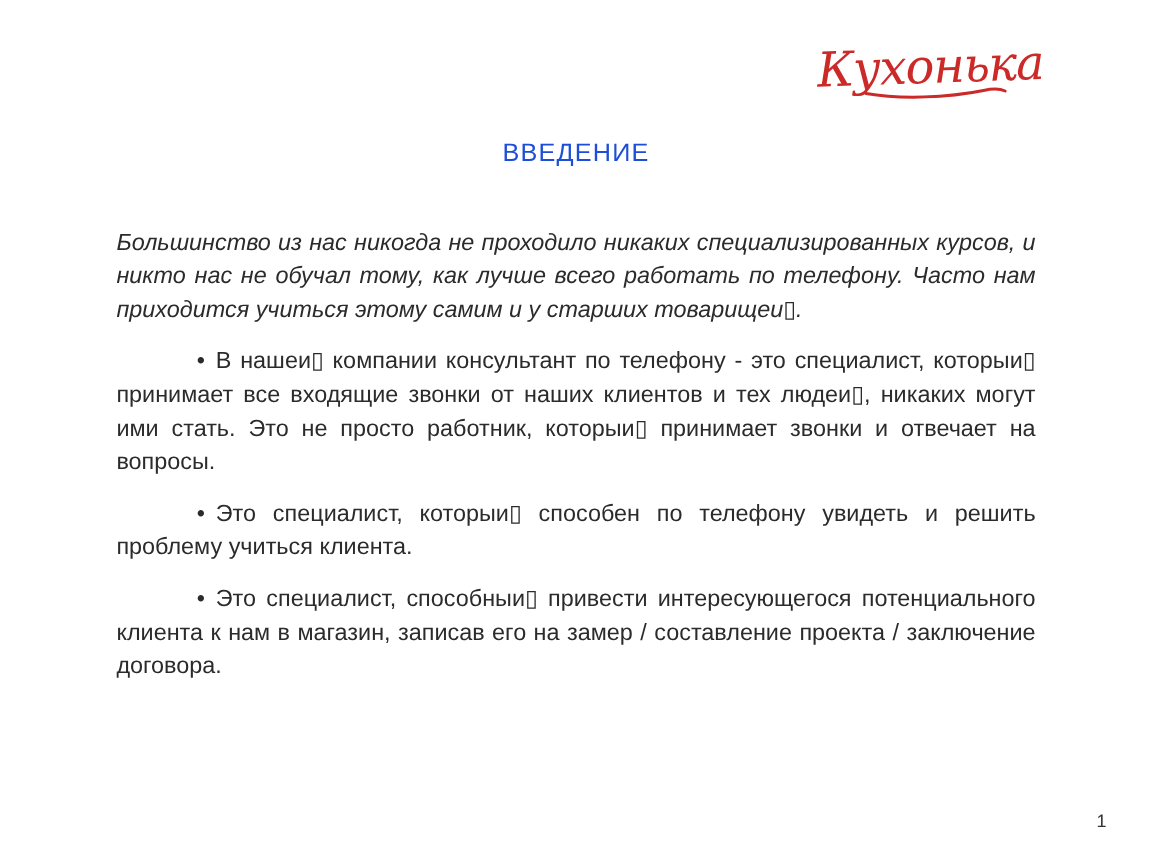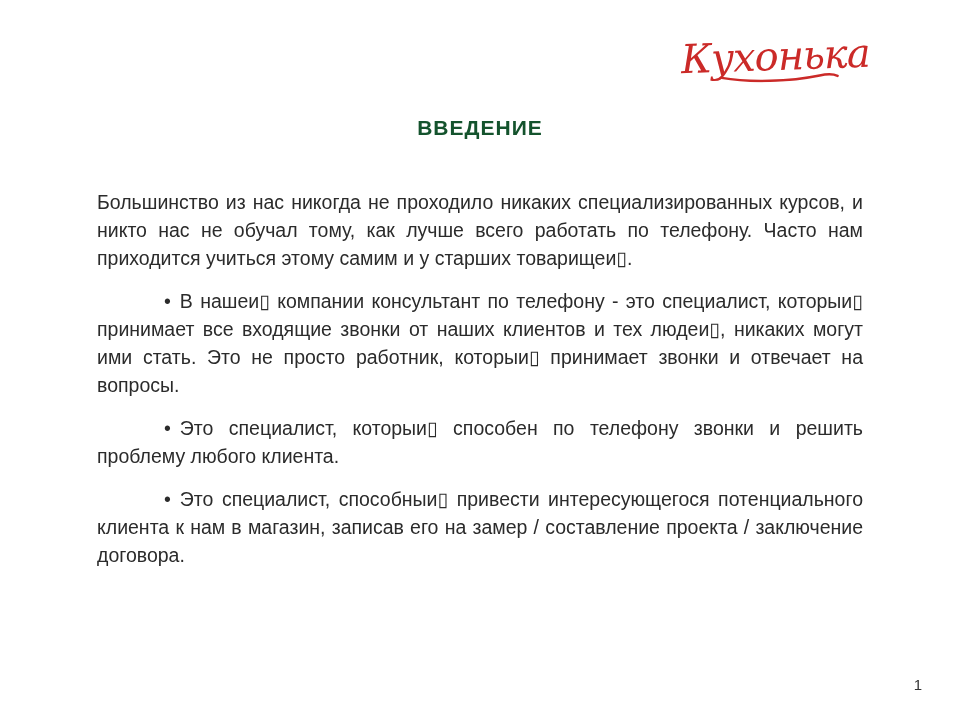--- a/index.html
+++ b/index.html
@@ -35,38 +35,39 @@
     margin-top: -4px;
     margin-left: 38px;
   }
   .slide-title {
     position: absolute;
     top: 116px;
     left: 0;
     right: 0;
     text-align: center;
     font-size: 21px;
-    font-weight: bold;
+    font-weight: normal;
     letter-spacing: 1px;
-    color: #14532d;
+    color: #1d4ed8;
   }
   .content {
     position: absolute;
     top: 188px;
     left: 97px;
     width: 766px;
     font-size: 19.5px;
     line-height: 28px;
     text-align: justify;
   }
   .content p {
     margin: 0 0 15px 0;
   }
   .intro-paragraph {
     text-indent: 0;
+    font-style: italic;
   }
   .bullet-paragraph {
     margin-left: 81px;
     text-indent: 67px;
   }
   .bullet-marker {
     padding-right: 9px;
   }
   .page-number {
     position: absolute;
@@ -89,21 +90,21 @@
   </div>
 
   <div class="slide-title">ВВЕДЕНИЕ</div>
 
   <div class="content">
 
     <p class="intro-paragraph"><span>Большинство из нас никогда не проходило никаких специализированных курсов, и никто нас не обучал тому, как лучше всего работать по телефону. Часто нам приходится учиться этому самим и у старших товарищеи▯.</span></p>
 
     <p class="bullet-paragraph"><span class="bullet-marker">•</span><span>В нашеи▯ компании консультант по телефону - это специалист, которыи▯ принимает все входящие звонки от наших клиентов и тех людеи▯, никаких могут ими стать. Это не просто работник, которыи▯ принимает звонки и отвечает на вопросы.</span></p>
 
-    <p class="bullet-paragraph"><span class="bullet-marker">•</span><span>Это специалист, которыи▯ способен по телефону звонки и решить проблему любого клиента.</span></p>
+    <p class="bullet-paragraph"><span class="bullet-marker">•</span><span>Это специалист, которыи▯ способен по телефону увидеть и решить проблему учиться клиента.</span></p>
 
     <p class="bullet-paragraph"><span class="bullet-marker">•</span><span>Это специалист, способныи▯ привести интересующегося потенциального клиента к нам в магазин, записав его на замер / составление проекта / заключение договора.</span></p>
 
 
   </div>
 
   <div class="page-number">1</div>
 
 </div>
 

